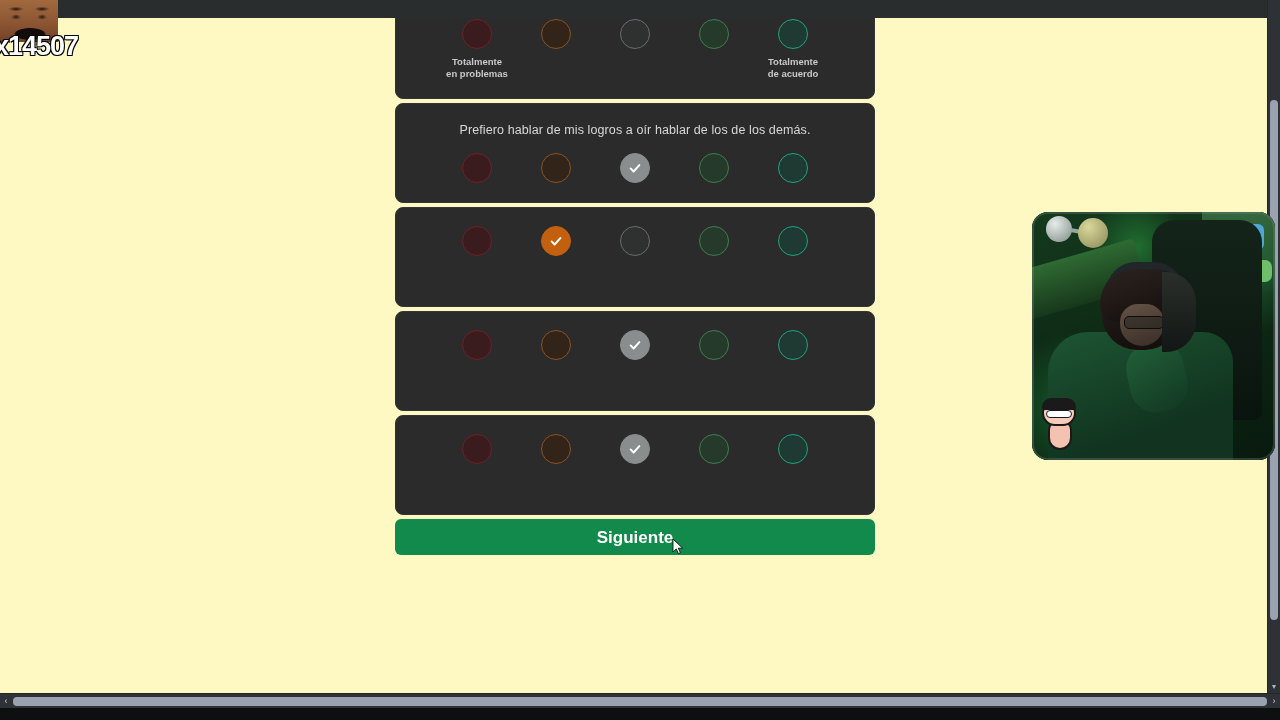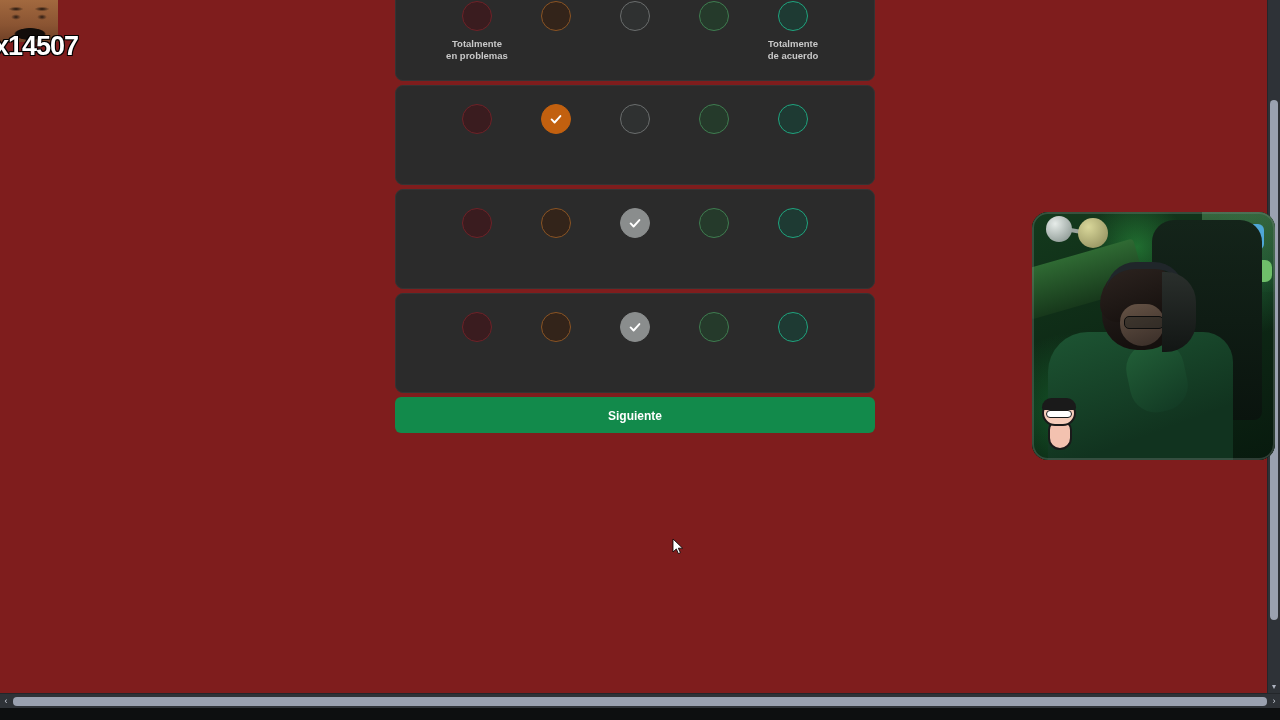--- a/index.html
+++ b/index.html
@@ -17,24 +17,24 @@
     width: 1280px;
     height: 720px;
     background: #2a2d2d;
     overflow: hidden;
   }
 
   
   #page {
     position: absolute;
     left: 0;
-    top: 0;
+    top: 18px;
     width: 1270px;
     height: 694px;
-    background: #7f1d1d;
+    background: #fef9c3;
     overflow: hidden;
   }
 
   #survey-col {
     position: absolute;
     left: 395px;
     top: -74px;
     width: 480px;
   }
 
@@ -128,21 +128,21 @@
   }
 
   .next-btn {
     display: block;
     width: 480px;
     height: 36px;
     line-height: 36px;
     text-align: center;
     background: #128a4b;
     color: #ffffff;
-    font-size: 12px;
+    font-size: 17px;
     font-weight: bold;
     border: none;
     border-radius: 6px;
     cursor: pointer;
     font-family: "Liberation Sans", sans-serif;
   }
 
   
   #vscroll {
     position: absolute;
@@ -541,20 +541,52 @@
           <div class="cap spacer"></div>
           <div class="cap spacer"></div>
           <div class="cap spacer"></div>
           <div class="cap">
             <div>Totalmente</div>
             <div>de acuerdo</div>
           </div>
         </div>
       </div>
 
+      <div class="qcard" style="height:100px;">
+        <div class="qtext">Prefiero hablar de mis logros a oír hablar de los de los demás.</div>
+        <div class="scale-row">
+          <div class="opt">
+            <div class="circle c0">
+              
+            </div>
+          </div>
+          <div class="opt">
+            <div class="circle c1">
+              
+            </div>
+          </div>
+          <div class="opt">
+            <div class="circle c2 sel">
+              <svg class="check" viewBox="0 0 16 16">
+                  <path d="M3 8.5 L6.4 12 L13 4.6" stroke="#fff" stroke-width="2.2" fill="none" stroke-linecap="round" stroke-linejoin="round"></path>
+                </svg>
+            </div>
+          </div>
+          <div class="opt">
+            <div class="circle c3">
+              
+            </div>
+          </div>
+          <div class="opt">
+            <div class="circle c4">
+              
+            </div>
+          </div>
+        </div>
+      </div>
 
       <div class="qcard" style="height:100px;">
         <div class="scale-row">
           <div class="opt">
             <div class="circle c0">
               
             </div>
           </div>
           <div class="opt">
             <div class="circle c1 sel">

